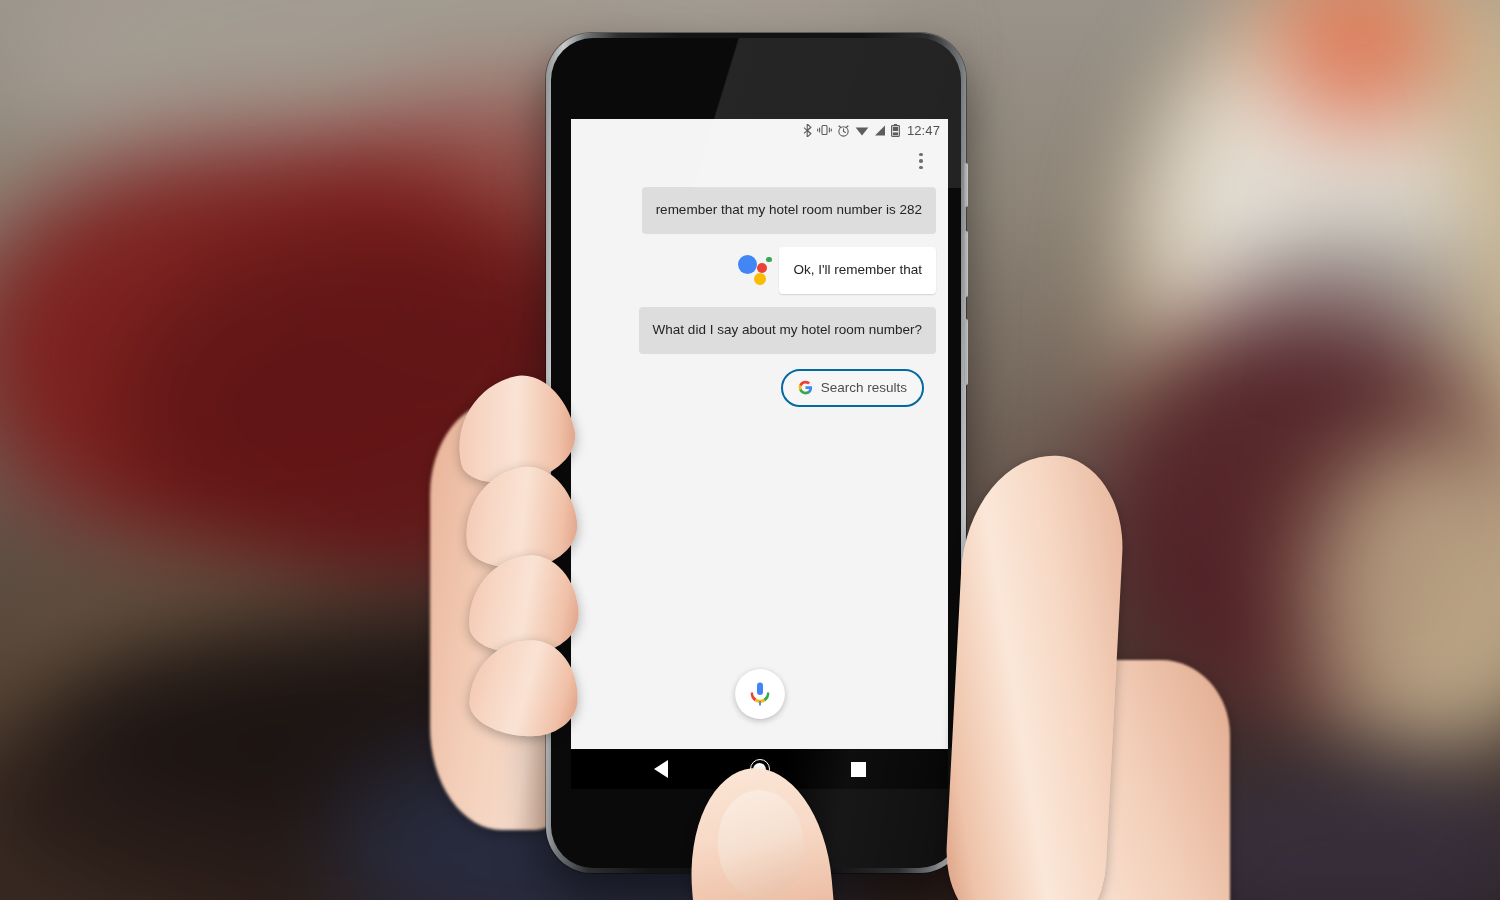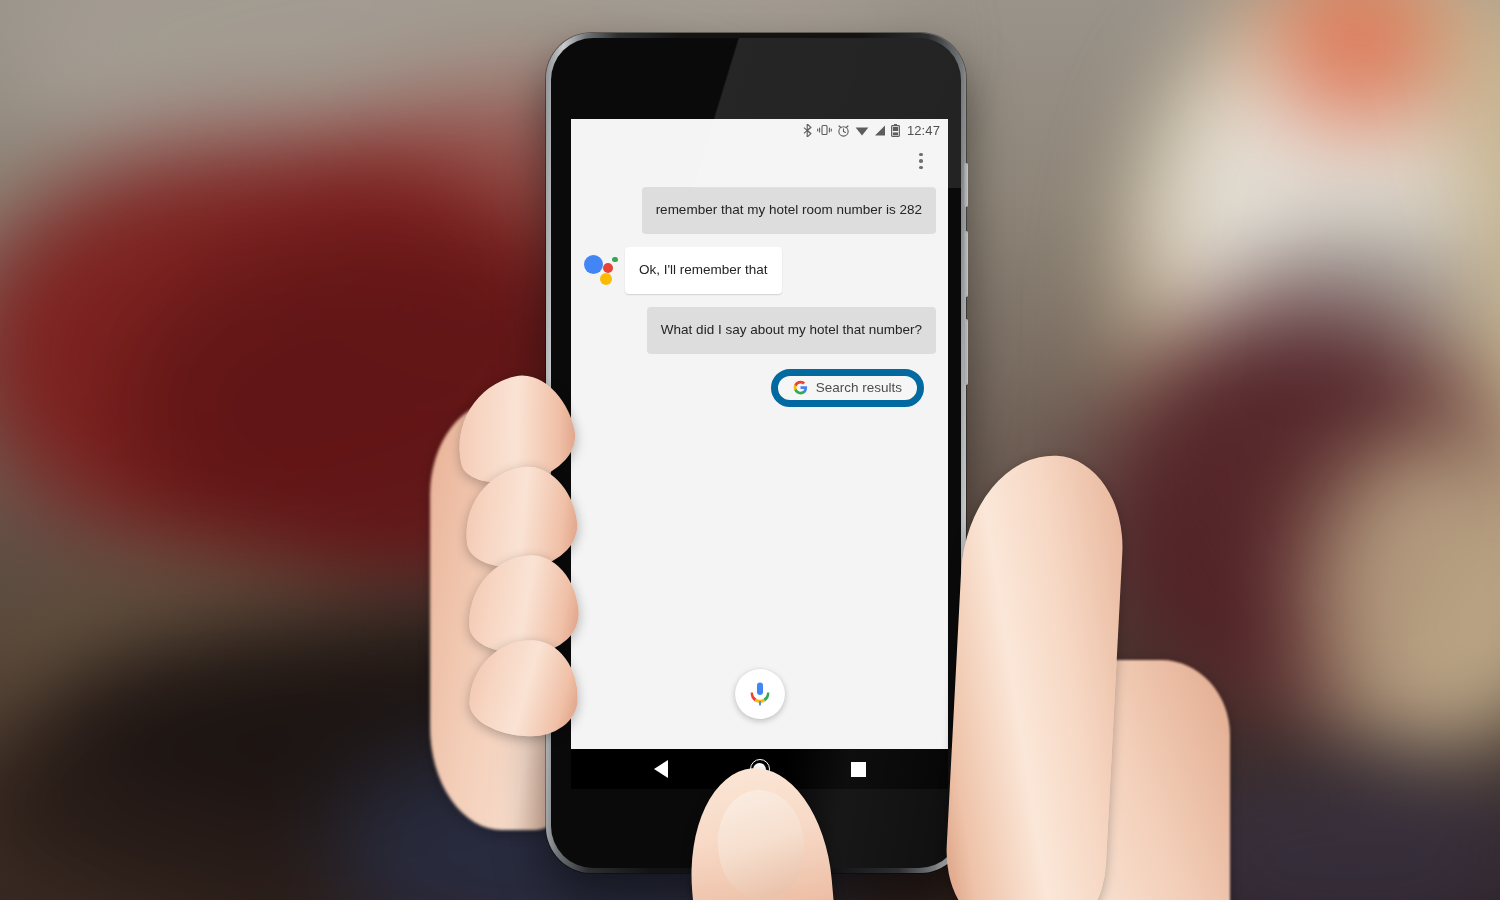--- a/index.html
+++ b/index.html
@@ -99,21 +99,21 @@
 
   
   #overflow-row { height: 40px; flex: 0 0 40px; display:flex; align-items:center; justify-content:flex-end; padding-right: 16px; }
   #overflow-menu { width: 22px; height: 22px; display:flex; flex-direction:column; align-items:center; justify-content:center; gap:3px; cursor:pointer; }
   #overflow-menu i { width: 3.5px; height: 3.5px; border-radius: 50%; background: #5f5f5f; display:block; }
 
   
   #conversation { flex: 1 1 auto; padding: 6px 12px 0 12px; overflow: hidden; }
   .row { display: flex; align-items: flex-start; margin-bottom: 13px; }
   .row.user { justify-content: flex-end; }
-  .row.assistant { justify-content: flex-start; gap: 8px; }
+  .row.assistant { justify-content: flex-end; gap: 8px; }
 
   .bubble {
     border-radius: 4px;
     font-size: 13.5px;
     line-height: 1.55;
     color: #222426;
     padding: 13px 14px;
     max-width: 305px;
   }
   .bubble.user { background: #dddddd; min-width: 230px; }
@@ -125,21 +125,21 @@
   .assistant-logo .d-blue   { position:absolute; left:1px;  top:6px;  width:19px; height:19px; border-radius:50%; background:#4285f4; }
   .assistant-logo .d-red    { position:absolute; left:20px; top:14px; width:10px; height:10px; border-radius:50%; background:#ea4335; }
   .assistant-logo .d-green  { position:absolute; left:29px; top:8px;  width:5.5px;height:5.5px;border-radius:50%; background:#34a853; }
   .assistant-logo .d-yellow { position:absolute; left:17px; top:24px; width:12px;height:12px; border-radius:50%; background:#fabb05; }
 
   
   #chips-row { display: flex; gap: 10px; padding: 2px 12px 0 12px; justify-content: flex-end; }
   .chip {
     display: inline-flex; align-items: center; gap: 8px;
     height: 38px; padding: 0 15px;
-    border: 7px solid #0369a1; border-radius: 19px;
+    border: 2px solid #0369a1; border-radius: 19px;
     background: #f6f6f6; color: #4d4d4d; font-size: 13.5px;
     cursor: pointer; white-space: nowrap;
   }
 
   
   #mic-area { flex: 0 0 110px; display:flex; align-items:center; justify-content:center; }
   #mic-button {
     width: 50px; height: 50px; border-radius: 50%;
     background: #ffffff;
     box-shadow: 0 2px 6px rgba(0,0,0,.22), 0 0 0 .5px rgba(0,0,0,.04);
@@ -291,21 +291,21 @@
             <div class="assistant-logo">
               <span class="d-blue"></span>
               <span class="d-red"></span>
               <span class="d-green"></span>
               <span class="d-yellow"></span>
             </div>
             <div class="bubble assistant">Ok, I'll remember that</div>
           </div>
 
           <div class="row user">
-            <div class="bubble user">What did I say about my hotel that number?</div>
+            <div class="bubble user">What did I say about my hotel room number?</div>
           </div>
 
 
           <div id="chips-row">
             <div class="chip">
               <svg width="15" height="15" viewBox="0 0 48 48">
                 <path fill="#4285F4" d="M45.1 24.5c0-1.6-.1-3.2-.4-4.7H24v9h11.9c-.5 2.8-2.1 5.1-4.4 6.7v5.6h7.1c4.2-3.8 6.5-9.5 6.5-16.6z"></path>
                 <path fill="#34A853" d="M24 46c5.9 0 10.9-2 14.6-5.3l-7.1-5.6c-2 1.3-4.5 2.1-7.5 2.1-5.8 0-10.7-3.9-12.4-9.1H4.2v5.8C7.9 41.2 15.4 46 24 46z"></path>
                 <path fill="#FBBC05" d="M11.6 28.1c-.5-1.3-.7-2.7-.7-4.1s.3-2.8.7-4.1v-5.8H4.2C2.8 16.9 2 20.3 2 24s.8 7.1 2.2 9.9l7.4-5.8z"></path>
                 <path fill="#EA4335" d="M24 10.9c3.3 0 6.2 1.1 8.5 3.3l6.3-6.3C34.9 4.3 29.9 2 24 2 15.4 2 7.9 6.8 4.2 14.1l7.4 5.8c1.7-5.2 6.6-9 12.4-9z"></path>

